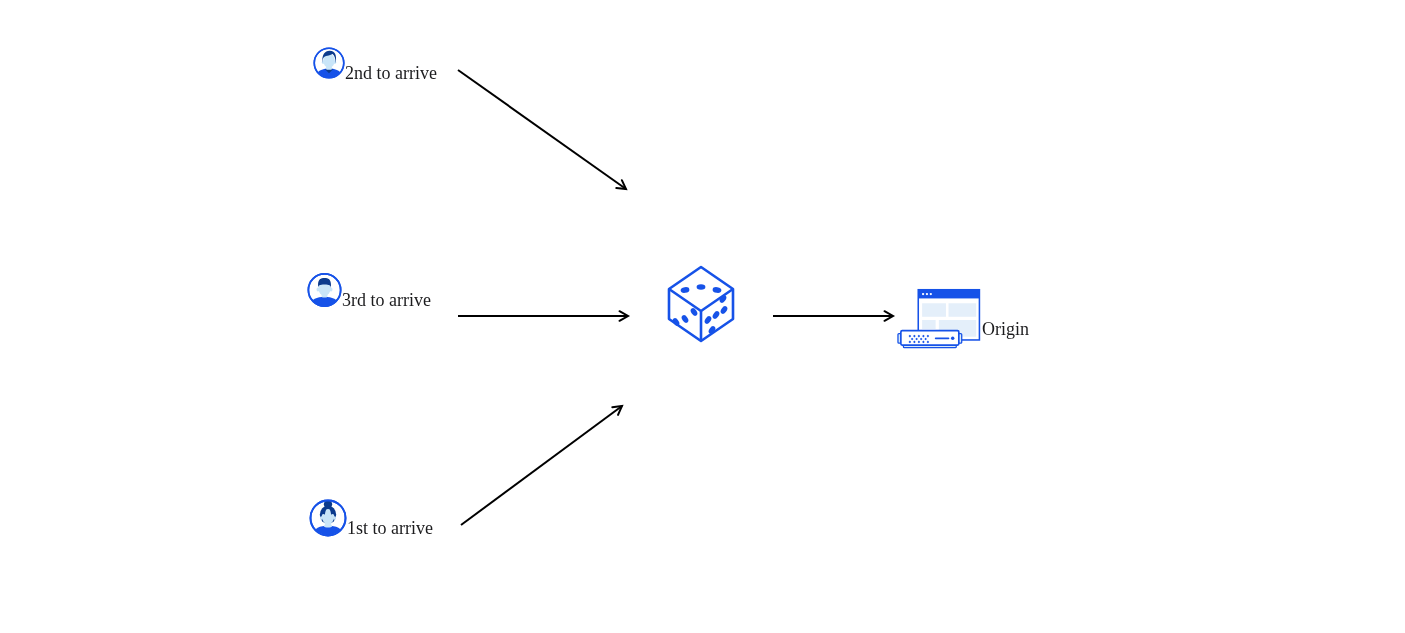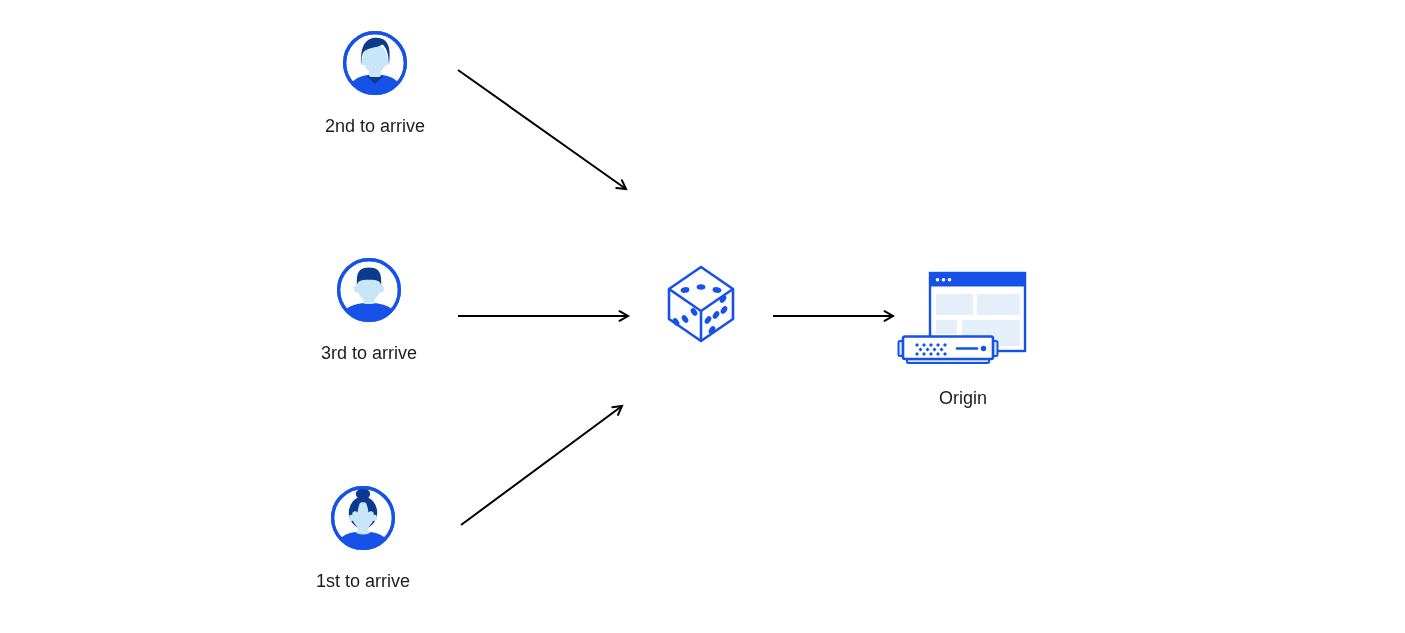--- a/index.html
+++ b/index.html
@@ -3,21 +3,21 @@
 <meta charset="utf-8">
 <style>
   html,body{margin:0;padding:0;background:#fff;}
   body{
     width:1405px;height:633px;position:relative;overflow:hidden;
     font-family:"Liberation Sans",sans-serif;
   }
   .canvas{position:absolute;inset:0;}
   .arrow-layer{position:absolute;left:0;top:0;width:1405px;height:633px;pointer-events:none;}
   .arrow-layer line{stroke:var(--arrow,#000);stroke-width:2;}
-  .node{position:absolute;display:flex;flex-direction:column;align-items:center;}
+  .node{position:absolute;display:flex;flex-direction:row;align-items:center;font-family:Liberation Serif, serif;}
   .node-label{
     margin-top:21px;font-size:18px;line-height:1.1;color:var(--text,#1c1c1e);
     text-align:center;white-space:nowrap;
   }
   
   .f-blue{fill:var(--blue,#1652e8);}
   .f-navy{fill:var(--navy,#0c3b8d);}
   .f-skin{fill:var(--skin,#c9e5f8);}
   .f-panel{fill:var(--panel,#e4effa);}
   .f-panel2{fill:var(--panel2,#d8eaf8);}
@@ -81,21 +81,21 @@
         <ellipse class="f-skin" cx="45.4" cy="32" rx="2.6" ry="3.6"></ellipse>
         <ellipse class="f-skin" cx="33" cy="29.5" rx="11.8" ry="14"></ellipse>
         <path class="f-navy" d="M20.8,30 L20.8,23.5 C20.8,13 26,10.5 33,10.5 C40,10.5 45.2,13 45.2,23.5
                  L45.2,30 C45.2,24.5 42,22.8 33,22.8 C24,22.8 20.8,24.5 20.8,30 Z"></path>
       </g>
       <circle class="ring-top" cx="33" cy="33" r="30.4"></circle>
     </svg>
     <div class="node-label">3rd to arrive</div>
   </div>
 
-  <div class="node" style="left:301px;top:485px;width:124px;">
+  <div class="node" style="left:309px;top:485px;width:124px;">
     <svg width="66" height="66" viewBox="0 0 66 66">
       <defs>
           <clipPath id="c3">
             <circle cx="33" cy="33" r="29.8"></circle>
           </clipPath>
         </defs>
       <circle class="ring" cx="33" cy="33" r="30.4"></circle>
       <g clip-path="url(#c3)">
         <ellipse class="f-navy" cx="33" cy="9" rx="7.2" ry="5.8"></ellipse>
         <ellipse class="f-navy" cx="33" cy="27.5" rx="14.2" ry="16"></ellipse>

